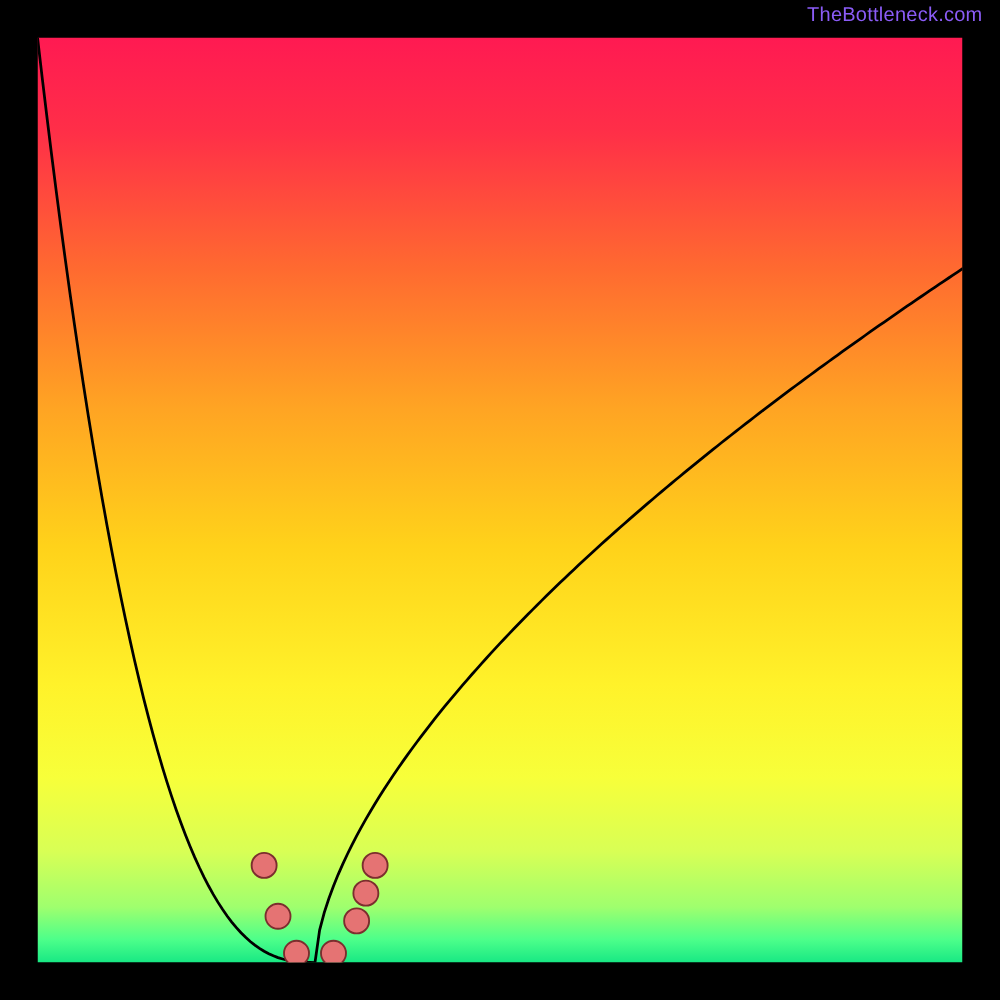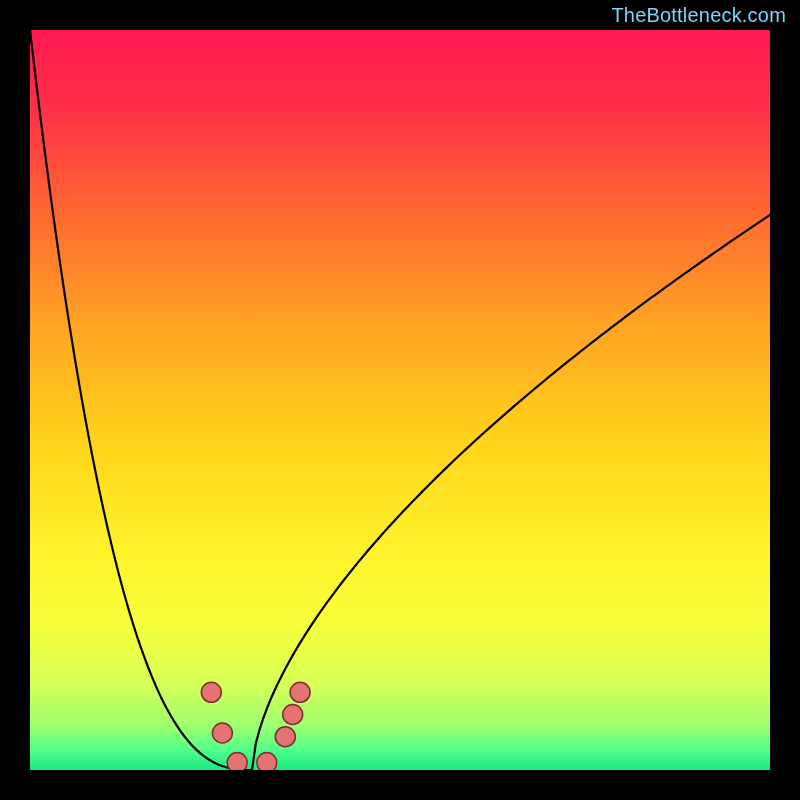--- a/index.html
+++ b/index.html
@@ -16,22 +16,22 @@
     left: 0;
     top: 0;
     width: 800px;
     height: 800px;
     background: #000000;
   }
   .watermark {
     position: absolute;
     top: 4px;
     right: 14px;
-    color: #7dd3fc;
-    font-size: 20px;
+    color: #8b5cf6;
+    font-size: 16px;
     font-weight: 400;
     letter-spacing: 0.2px;
     user-select: none;
   }
   svg.plot {
     position: absolute;
     left: 30px;
     top: 30px;
     width: 740px;
     height: 740px;

